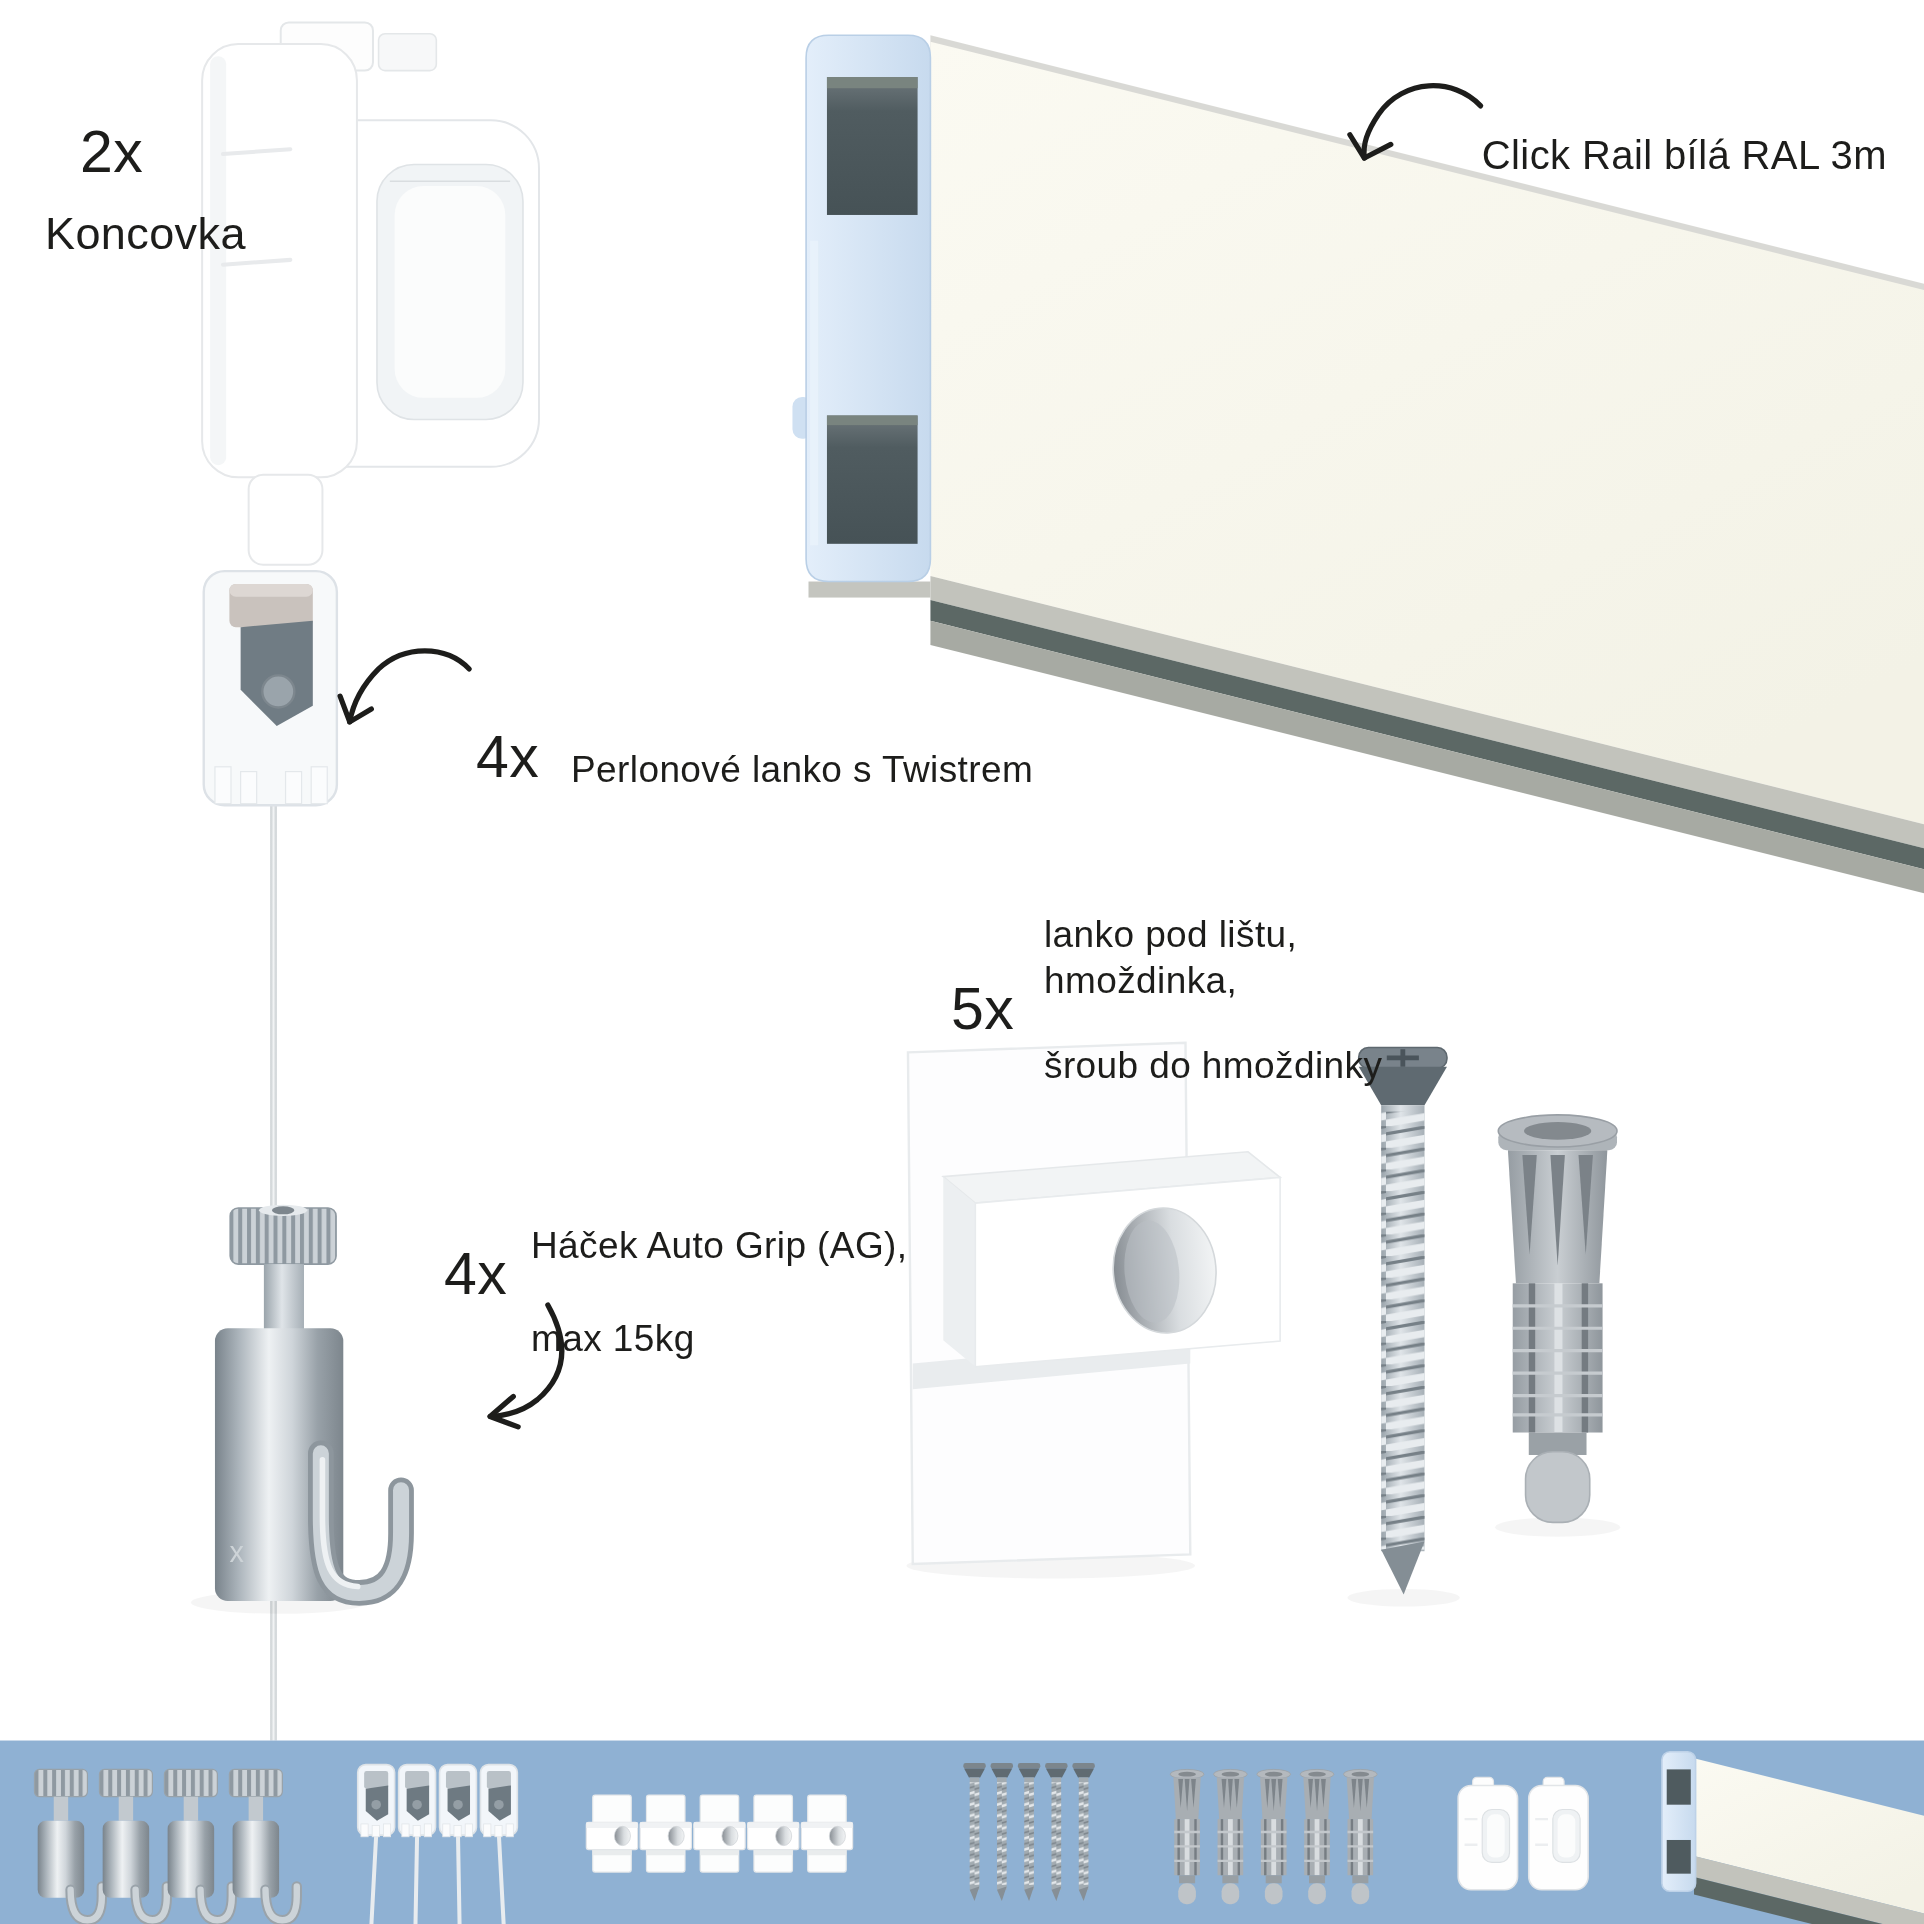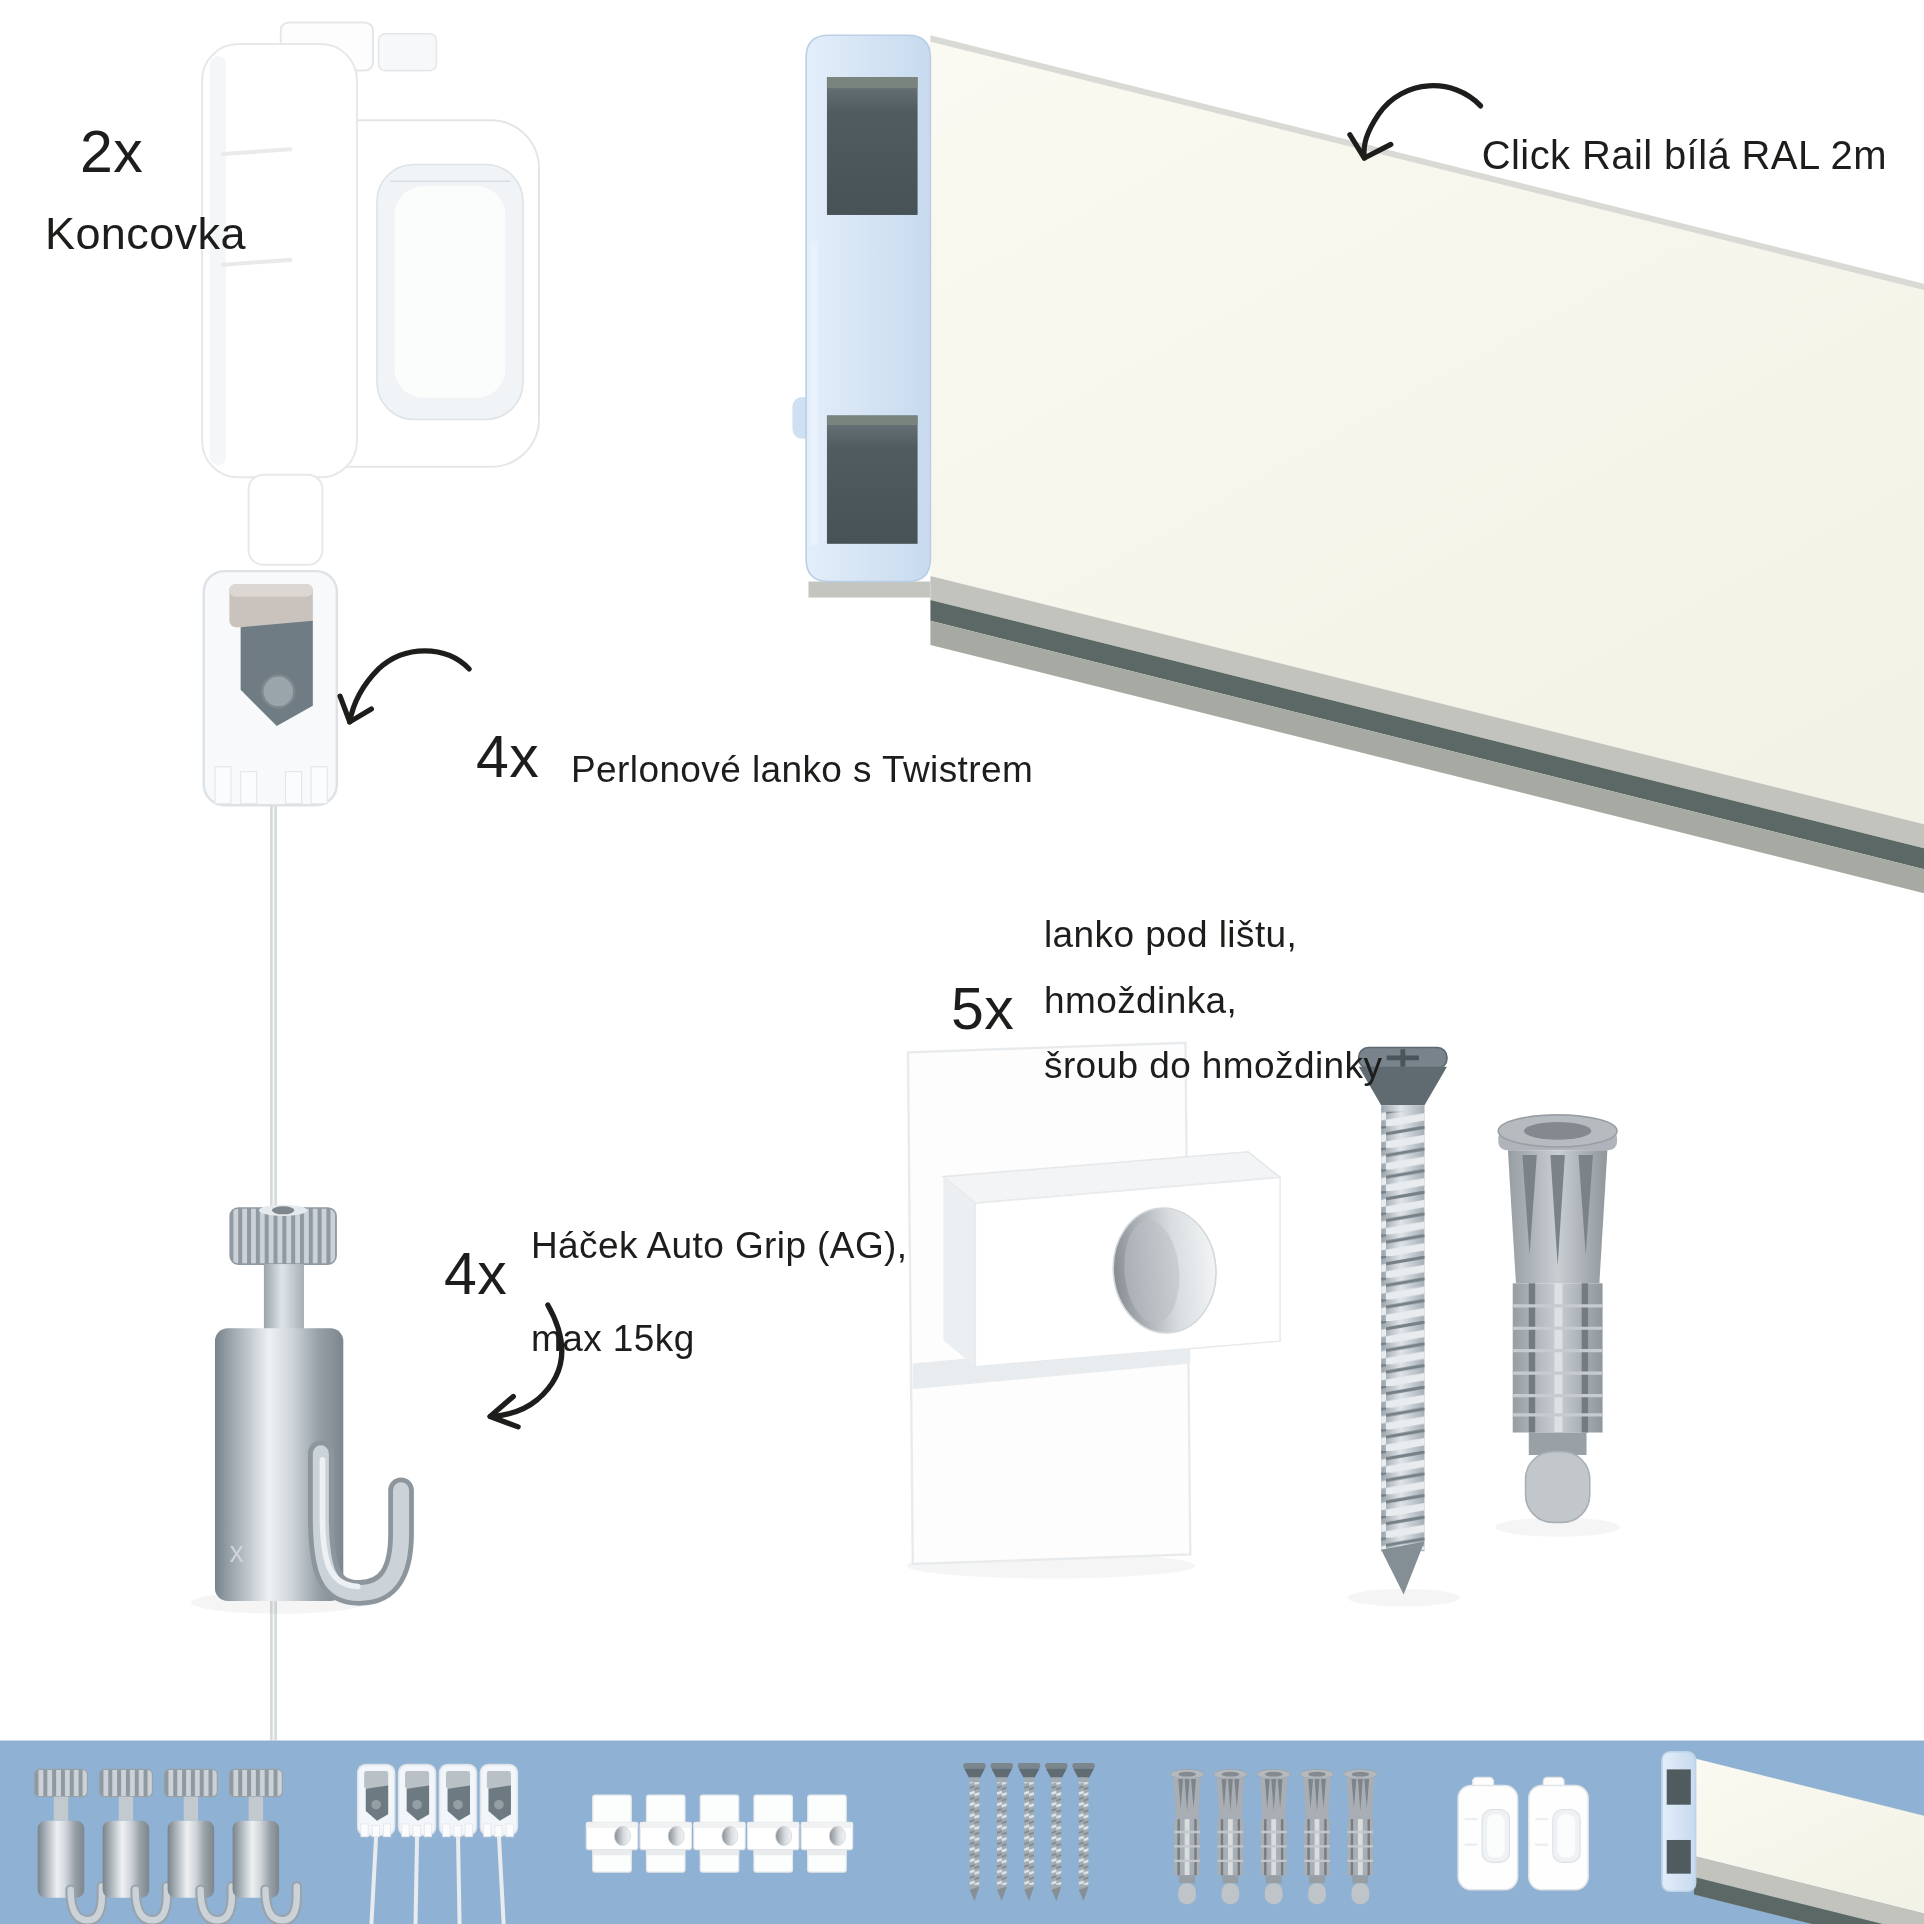--- a/index.html
+++ b/index.html
@@ -9,21 +9,21 @@
   .txt{position:absolute;color:#1d1d1b;white-space:nowrap;letter-spacing:0.4px;line-height:1;margin-top:48px;}
   .qty{font-size:59px;}
   .lbl{font-size:37px;}
   .lbl-rail{font-size:40px;right:38px;top:87px;}
   #lbl-endcap-qty{left:80px;top:75px;}
   #lbl-endcap-name{left:45px;top:163px;font-size:45px;}
   #lbl-twister-qty{left:476px;top:680px;}
   #lbl-twister-name{left:571px;top:703px;}
   #lbl-mounting-qty{left:951px;top:932px;}
   #lbl-mounting-1{left:1044px;top:868px;}
-  #lbl-mounting-2{left:1044px;top:934px;}
+  #lbl-mounting-2{left:1044px;top:914px;}
   #lbl-mounting-3{left:1044px;top:999px;}
   #lbl-hook-qty{left:444px;top:1197px;}
   #lbl-hook-1{left:531px;top:1179px;}
   #lbl-hook-2{left:531px;top:1272px;}
 </style>
 </head>
 <body>
 
 <div class="canvas">
 
@@ -302,21 +302,21 @@
       <rect x="2072" y="2184" width="42" height="174" rx="10" fill="url(#profG)" stroke="#bed2e8" stroke-width="2"></rect>
       <rect x="2078" y="2206" width="30" height="44" fill="#4f5b5f"></rect>
       <rect x="2078" y="2294" width="30" height="42" fill="#4f5b5f"></rect>
     </g>
   </g>
 </svg>
 
 <div id="lbl-endcap-qty" class="txt qty">2x</div>
 <div id="lbl-endcap-name" class="txt lbl">Koncovka</div>
 
-<div class="txt lbl-rail">Click Rail bílá RAL 2m</div>
+<div class="txt lbl-rail">Click Rail bílá RAL 3m</div>
 
 <div id="lbl-twister-qty" class="txt qty">4x</div>
 <div id="lbl-twister-name" class="txt lbl">Perlonové lanko s Twistrem</div>
 
 <div id="lbl-mounting-qty" class="txt qty">5x</div>
 <div id="lbl-mounting-1" class="txt lbl">lanko pod lištu,</div>
 <div id="lbl-mounting-2" class="txt lbl">hmoždinka,</div>
 <div id="lbl-mounting-3" class="txt lbl">šroub do hmoždinky</div>
 
 <div id="lbl-hook-qty" class="txt qty">4x</div>

